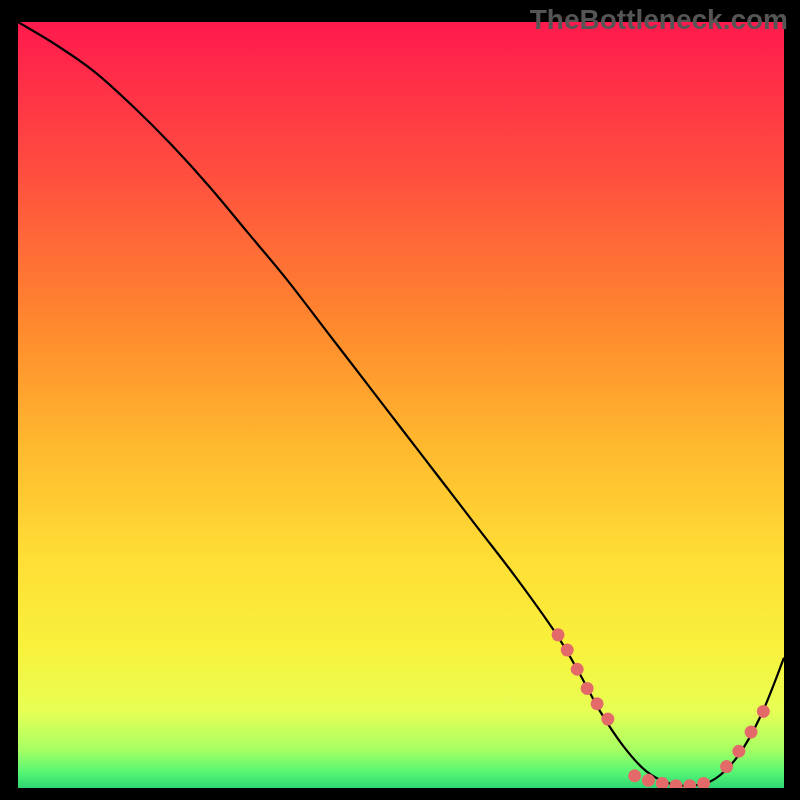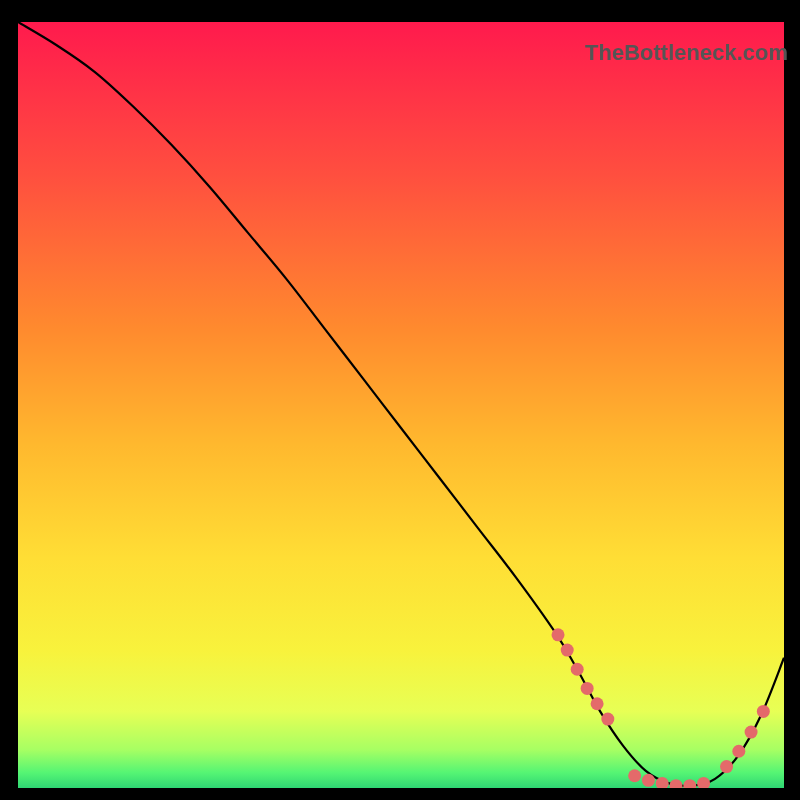--- a/index.html
+++ b/index.html
@@ -9,25 +9,24 @@
     height: 800px;
     background: #000;
     overflow: hidden;
     position: relative;
   }
   .watermark {
     position: absolute;
     top: 4px;
     right: 12px;
     font-family: Arial, Helvetica, sans-serif;
-    font-size: 22px;
+    font-size: 28px;
     font-weight: bold;
     color: #555;
     z-index: 10;
-    margin-top: 36px;
   }
   .chart-stage {
     position: absolute;
     left: 18px;
     top: 22px;
     width: 766px;
     height: 766px;
   }
   svg {
     position: absolute;

